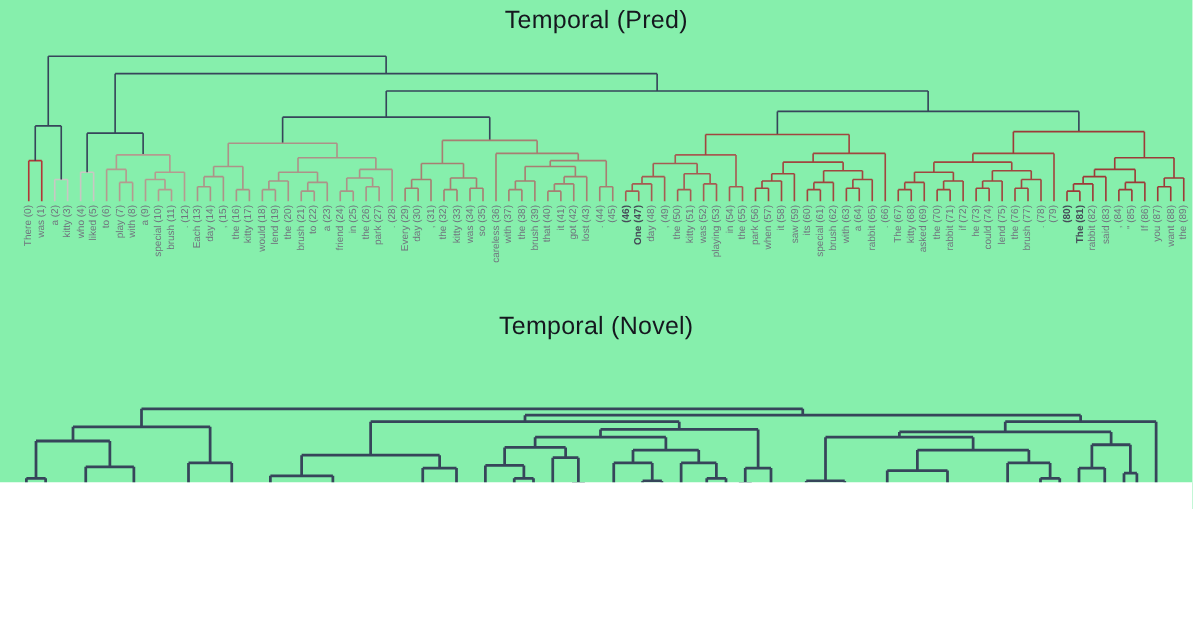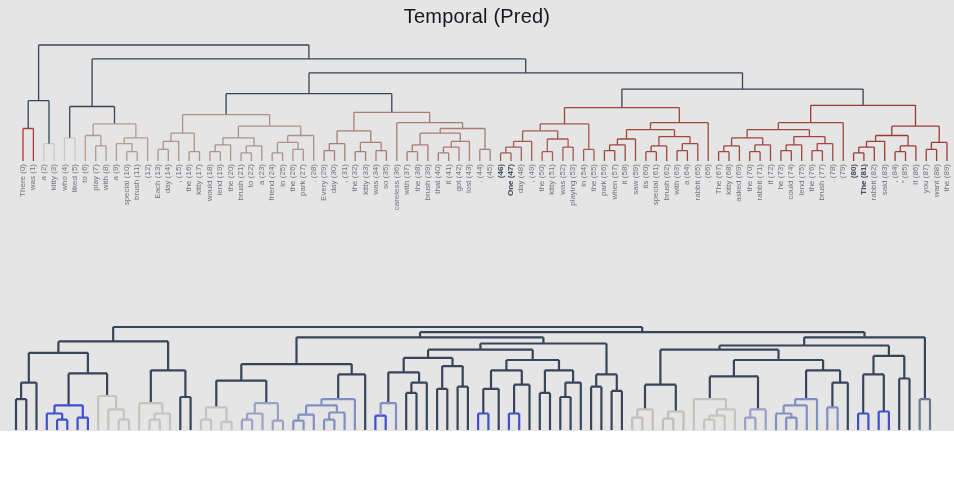--- a/index.html
+++ b/index.html
@@ -1,33 +1,34 @@
 <!DOCTYPE html>
 <html><head>
 <meta charset="utf-8">
 <style>
   html,body{margin:0;padding:0;background:#ffffff;}
-  .fig{position:relative;width:954px;height:431px;overflow:hidden;background:#e5e5e5;
+  .fig{position:relative;width:954px;height:386px;overflow:hidden;background:#86efac;
        font-family:"Liberation Sans", sans-serif;}
   .chart-title{position:absolute;left:0;width:954px;text-align:center;
        font-size:20px;font-weight:500;letter-spacing:.2px;color:#15171e;}
   #title0{top:5px;}
   #title1{top:250px;}
   svg.dendro{position:absolute;left:0;top:0;width:954px;height:495px;}
   .labels{position:absolute;left:0;top:0;width:954px;height:495px;}
   .leaf{position:absolute;font-size:8px;line-height:9px;height:9px;
         color:#70747e;white-space:nowrap;text-align:right;
         transform:rotate(-90deg) translateX(-100%);transform-origin:0 0;}
   .leaf.b{font-weight:bold;color:#454a57;}
 </style>
 </head>
 <body>
 
 <div class="fig">
   <div class="chart-title" id="title0">Temporal (Pred)</div>
+  <div class="chart-title" id="title1">Temporal (Novel)</div>
   <svg class="dendro" id="tree-svg" viewBox="0 0 954 495" xmlns="http://www.w3.org/2000/svg">
       <path d="M23.0 161.0L23.0 128.5M33.4 161.0L33.4 128.5M23.0 128.5L33.4 128.5" fill="none" stroke="#b23737" stroke-width="1.3"></path>
       <path d="M43.8 161.0L43.8 143.6M54.1 161.0L54.1 143.6M43.8 143.6L54.1 143.6M64.5 161.0L64.5 137.8M74.9 161.0L74.9 137.8M64.5 137.8L74.9 137.8" fill="none" stroke="#c9c7c3" stroke-width="1.3"></path>
       <path d="M28.2 128.5L28.2 100.7M49.0 143.6L49.0 100.7M28.2 100.7L49.0 100.7M69.7 137.8L69.7 106.5M114.5 123.9L114.5 106.5M69.7 106.5L114.5 106.5M226.1 114.6L226.1 93.7M391.8 112.3L391.8 93.7M226.1 93.7L391.8 93.7M621.9 107.6L621.9 89.1M863.1 105.3L863.1 89.1M621.9 89.1L863.1 89.1M309.0 93.7L309.0 72.8M742.5 89.1L742.5 72.8M309.0 72.8L742.5 72.8M92.1 106.5L92.1 58.9M525.7 72.8L525.7 58.9M92.1 58.9L525.7 58.9M38.6 100.7L38.6 45.0M308.9 58.9L308.9 45.0M38.6 45.0L308.9 45.0" fill="none" stroke="#36455a" stroke-width="1.3"></path>
       <path d="M95.7 161.0L95.7 145.9M106.1 161.0L106.1 145.9M95.7 145.9L106.1 145.9M85.3 161.0L85.3 135.5M100.9 145.9L100.9 135.5M85.3 135.5L100.9 135.5M126.8 161.0L126.8 151.7M137.2 161.0L137.2 151.7M126.8 151.7L137.2 151.7M116.4 161.0L116.4 143.6M132.0 151.7L132.0 143.6M116.4 143.6L132.0 143.6M124.2 143.6L124.2 137.8M147.6 161.0L147.6 137.8M124.2 137.8L147.6 137.8M93.1 135.5L93.1 123.9M135.9 137.8L135.9 123.9M93.1 123.9L135.9 123.9" fill="none" stroke="#b59a8f" stroke-width="1.3"></path>
       <path d="M158.0 161.0L158.0 149.4M168.3 161.0L168.3 149.4M158.0 149.4L168.3 149.4M163.2 149.4L163.2 141.3M178.7 161.0L178.7 141.3M163.2 141.3L178.7 141.3M189.1 161.0L189.1 151.7M199.5 161.0L199.5 151.7M189.1 151.7L199.5 151.7M170.9 141.3L170.9 133.2M194.3 151.7L194.3 133.2M170.9 133.2L194.3 133.2M209.9 161.0L209.9 151.7M220.3 161.0L220.3 151.7M209.9 151.7L220.3 151.7M215.1 151.7L215.1 144.8M230.6 161.0L230.6 144.8M215.1 144.8L230.6 144.8M241.0 161.0L241.0 152.9M251.4 161.0L251.4 152.9M241.0 152.9L251.4 152.9M246.2 152.9L246.2 145.9M261.8 161.0L261.8 145.9M246.2 145.9L261.8 145.9M222.9 144.8L222.9 137.8M254.0 145.9L254.0 137.8M222.9 137.8L254.0 137.8M272.2 161.0L272.2 152.9M282.6 161.0L282.6 152.9M272.2 152.9L282.6 152.9M292.9 161.0L292.9 149.4M303.3 161.0L303.3 149.4M292.9 149.4L303.3 149.4M277.4 152.9L277.4 142.4M298.1 149.4L298.1 142.4M277.4 142.4L298.1 142.4M287.7 142.4L287.7 135.5M313.7 161.0L313.7 135.5M287.7 135.5L313.7 135.5M238.4 137.8L238.4 126.2M300.7 135.5L300.7 126.2M238.4 126.2L300.7 126.2M182.6 133.2L182.6 114.6M269.6 126.2L269.6 114.6M182.6 114.6L269.6 114.6" fill="none" stroke="#ad9288" stroke-width="1.3"></path>
       <path d="M324.1 161.0L324.1 150.6M334.5 161.0L334.5 150.6M324.1 150.6L334.5 150.6M329.3 150.6L329.3 143.6M344.8 161.0L344.8 143.6M329.3 143.6L344.8 143.6M355.2 161.0L355.2 151.7M365.6 161.0L365.6 151.7M355.2 151.7L365.6 151.7M376.0 161.0L376.0 150.6M386.4 161.0L386.4 150.6M376.0 150.6L386.4 150.6M360.4 151.7L360.4 142.4M381.2 150.6L381.2 142.4M360.4 142.4L381.2 142.4M337.1 143.6L337.1 130.8M370.8 142.4L370.8 130.8M337.1 130.8L370.8 130.8M407.1 161.0L407.1 151.7M417.5 161.0L417.5 151.7M407.1 151.7L417.5 151.7M412.3 151.7L412.3 144.8M427.9 161.0L427.9 144.8M412.3 144.8L427.9 144.8M438.3 161.0L438.3 152.9M448.7 161.0L448.7 152.9M438.3 152.9L448.7 152.9M443.5 152.9L443.5 147.1M459.0 161.0L459.0 147.1M443.5 147.1L459.0 147.1M451.3 147.1L451.3 141.3M469.4 161.0L469.4 141.3M451.3 141.3L469.4 141.3M420.1 144.8L420.1 133.2M460.3 141.3L460.3 133.2M420.1 133.2L460.3 133.2M479.8 161.0L479.8 149.4M490.2 161.0L490.2 149.4M479.8 149.4L490.2 149.4M440.2 133.2L440.2 128.5M485.0 149.4L485.0 128.5M440.2 128.5L485.0 128.5M396.8 161.0L396.8 122.7M462.6 128.5L462.6 122.7M396.8 122.7L462.6 122.7M353.9 130.8L353.9 112.3M429.7 122.7L429.7 112.3M353.9 112.3L429.7 112.3" fill="none" stroke="#a87e72" stroke-width="1.3"></path>
       <path d="M500.6 161.0L500.6 152.9M511.0 161.0L511.0 152.9M500.6 152.9L511.0 152.9M505.8 152.9L505.8 147.1M521.3 161.0L521.3 147.1M505.8 147.1L521.3 147.1M513.6 147.1L513.6 141.3M531.7 161.0L531.7 141.3M513.6 141.3L531.7 141.3M542.1 161.0L542.1 151.7M552.5 161.0L552.5 151.7M542.1 151.7L552.5 151.7M562.9 161.0L562.9 147.1M573.2 161.0L573.2 147.1M562.9 147.1L573.2 147.1M547.3 151.7L547.3 139.0M568.1 147.1L568.1 139.0M547.3 139.0L568.1 139.0M522.6 141.3L522.6 130.8M557.7 139.0L557.7 130.8M522.6 130.8L557.7 130.8M583.6 161.0L583.6 149.4M594.0 161.0L594.0 149.4M583.6 149.4L594.0 149.4M540.2 130.8L540.2 123.9M588.8 149.4L588.8 123.9M540.2 123.9L588.8 123.9" fill="none" stroke="#a65b52" stroke-width="1.3"></path>
       <path d="M604.4 161.0L604.4 150.6M614.8 161.0L614.8 150.6M604.4 150.6L614.8 150.6M609.6 150.6L609.6 144.8M625.2 161.0L625.2 144.8M609.6 144.8L625.2 144.8M617.4 144.8L617.4 139.0M635.5 161.0L635.5 139.0M617.4 139.0L635.5 139.0M645.9 161.0L645.9 151.7M656.3 161.0L656.3 151.7M645.9 151.7L656.3 151.7M651.1 151.7L651.1 145.9M666.7 161.0L666.7 145.9M651.1 145.9L666.7 145.9M677.1 161.0L677.1 150.6M687.4 161.0L687.4 150.6M677.1 150.6L687.4 150.6M682.3 150.6L682.3 143.6M697.8 161.0L697.8 143.6M682.3 143.6L697.8 143.6M658.9 145.9L658.9 136.6M690.0 143.6L690.0 136.6M658.9 136.6L690.0 136.6M626.5 139.0L626.5 129.7M674.5 136.6L674.5 129.7M626.5 129.7L674.5 129.7M650.5 129.7L650.5 122.7M708.2 161.0L708.2 122.7M650.5 122.7L708.2 122.7M564.5 123.9L564.5 107.6M679.3 122.7L679.3 107.6M564.5 107.6L679.3 107.6M718.6 161.0L718.6 151.7M729.0 161.0L729.0 151.7M718.6 151.7L729.0 151.7M723.8 151.7L723.8 145.9M739.4 161.0L739.4 145.9M723.8 145.9L739.4 145.9M749.7 161.0L749.7 151.7M760.1 161.0L760.1 151.7M749.7 151.7L760.1 151.7M754.9 151.7L754.9 144.8M770.5 161.0L770.5 144.8M754.9 144.8L770.5 144.8M731.6 145.9L731.6 137.8M762.7 144.8L762.7 137.8M731.6 137.8L762.7 137.8M780.9 161.0L780.9 150.6M791.3 161.0L791.3 150.6M780.9 150.6L791.3 150.6M786.1 150.6L786.1 144.8M801.7 161.0L801.7 144.8M786.1 144.8L801.7 144.8M812.0 161.0L812.0 150.6M822.4 161.0L822.4 150.6M812.0 150.6L822.4 150.6M817.2 150.6L817.2 143.6M832.8 161.0L832.8 143.6M817.2 143.6L832.8 143.6M793.9 144.8L793.9 136.6M825.0 143.6L825.0 136.6M793.9 136.6L825.0 136.6M747.1 137.8L747.1 129.7M809.4 136.6L809.4 129.7M747.1 129.7L809.4 129.7M778.3 129.7L778.3 122.7M843.2 161.0L843.2 122.7M778.3 122.7L843.2 122.7" fill="none" stroke="#a1463f" stroke-width="1.3"></path>
       <path d="M853.6 161.0L853.6 152.9M863.9 161.0L863.9 152.9M853.6 152.9L863.9 152.9M858.8 152.9L858.8 147.1M874.3 161.0L874.3 147.1M858.8 147.1L874.3 147.1M866.5 147.1L866.5 141.3M884.7 161.0L884.7 141.3M866.5 141.3L884.7 141.3M895.1 161.0L895.1 151.7M905.5 161.0L905.5 151.7M895.1 151.7L905.5 151.7M900.3 151.7L900.3 145.9M915.9 161.0L915.9 145.9M900.3 145.9L915.9 145.9M875.6 141.3L875.6 135.5M908.1 145.9L908.1 135.5M875.6 135.5L908.1 135.5M926.2 161.0L926.2 149.4M936.6 161.0L936.6 149.4M926.2 149.4L936.6 149.4M931.4 149.4L931.4 142.4M947.0 161.0L947.0 142.4M931.4 142.4L947.0 142.4M891.8 135.5L891.8 126.2M939.2 142.4L939.2 126.2M891.8 126.2L939.2 126.2M810.7 122.7L810.7 105.3M915.5 126.2L915.5 105.3M810.7 105.3L915.5 105.3" fill="none" stroke="#9d3a38" stroke-width="1.3"></path>

